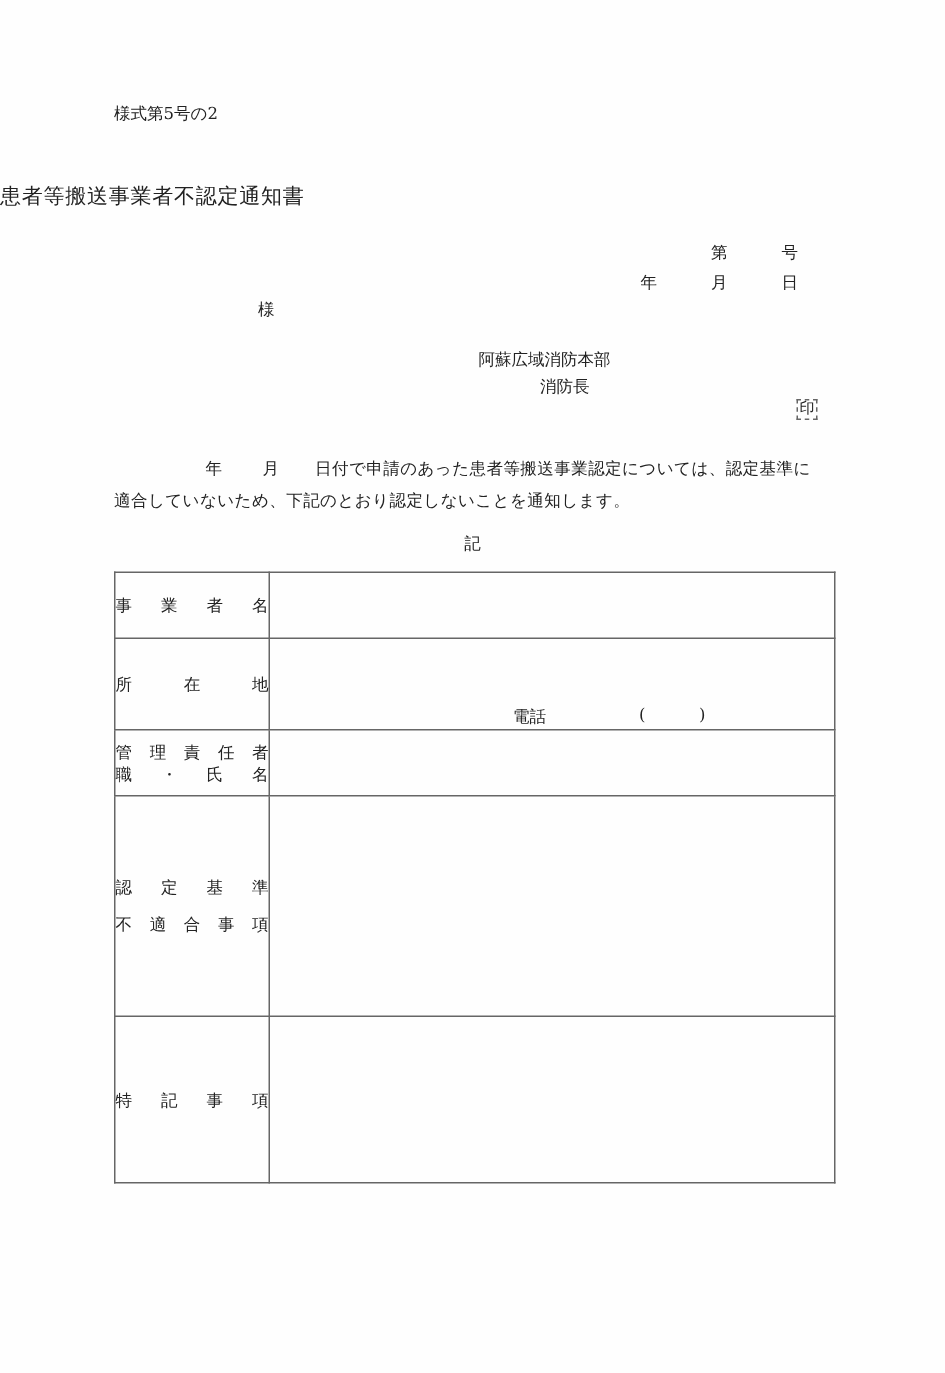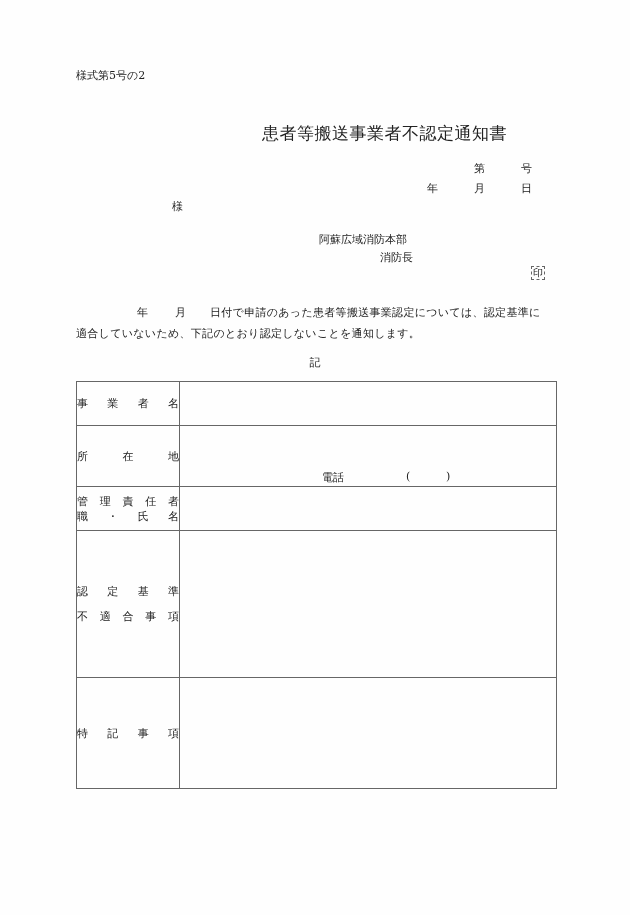--- a/index.html
+++ b/index.html
@@ -3,26 +3,26 @@
 <meta charset="utf-8">
 <style>
   html, body { margin: 0; padding: 0; background: #fefefe; }
   body {
     width: 630px; height: 915px; position: relative; overflow: hidden;
     font-family: "DejaVu Serif", "Liberation Serif", serif;
     color: #222; font-size: 11px;
   }
   .abs { position: absolute; white-space: nowrap; }
   .form-no { left: 76px; top: 68px; }
-  .title { left: 0; width: 507px; top: 122px; text-align: right; font-size: 17px; letter-spacing: 0.5px; }
+  .title { left: 0; width: 507px; top: 122px; text-align: left; font-size: 14px; letter-spacing: 0.5px; }
   .docno { top: 161px; }
   .date  { top: 181px; }
   .addressee { left: 172px; top: 199px; }
   .org { left: 319px; top: 232px; }
-  .chief { left: 380px; top: 250px; }
+  .chief { left: 360px; top: 250px; }
   .seal {
     left: 531px; top: 266px; width: 12px; height: 12px;
     border: 1px dashed #666; font-size: 10px; line-height: 12px; text-align: center;
   }
   .body1 { top: 305px; }
   .body2 { left: 76px; top: 326px; letter-spacing: 0.3px; }
   .ki { left: 0; width: 630px; top: 355px; text-align: center; }
 
   table.record {
     position: absolute; left: 76px; top: 381px; width: 481px;
@@ -31,21 +31,21 @@
   table.record td { border: 1.5px solid #666; padding: 0; vertical-align: middle; }
   td.label { width: 102px; padding: 0 6px; }
   .spread { display: flex; justify-content: space-between; }
   .spread span { display: inline-block; }
   .r1 { height: 44px; }
   .r2 { height: 61px; }
   .r3 { height: 44px; }
   .r4 { height: 147px; }
   .r5 { height: 111px; }
   td.value { position: relative; }
-  .tel { position: absolute; left: 142px; bottom: 1px; text-align: right; }
+  .tel { position: absolute; left: 162px; bottom: 1px; text-align: right; }
   .tel .paren-open { position: absolute; left: 84px; }
   .tel .paren-close { position: absolute; left: 124px; }
   .line-gap { margin-top: 10px; }
 </style>
 </head>
 <body>
 
 <div class="abs form-no">様式第5号の2</div>
 <div class="abs title">患者等搬送事業者不認定通知書</div>
 

